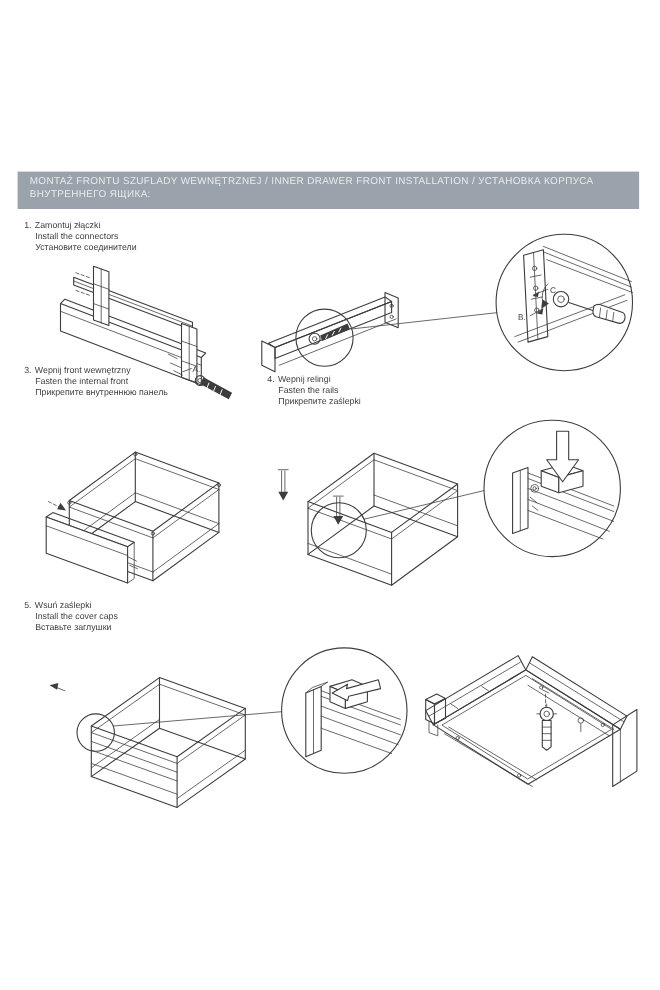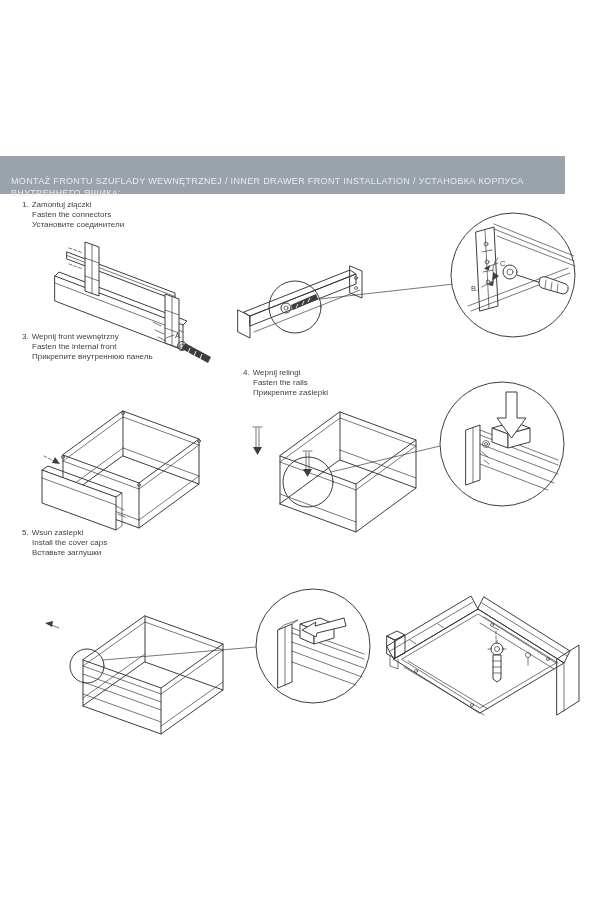--- a/index.html
+++ b/index.html
@@ -1,19 +1,19 @@
 <!DOCTYPE html>
 <html><head>
 <meta charset="utf-8">
 <style>
   *{box-sizing:border-box}
   html,body{margin:0;padding:0;background:#ffffff}
   .page{position:relative;width:600px;height:900px;background:#ffffff;font-family:"Liberation Sans",sans-serif;overflow:hidden}
-  .header-bar{position:absolute;left:0;top:156px;width:565px;height:34px;background:#9aa3ab;color:#e8ebed;
-    font-size:9px;line-height:12px;letter-spacing:.35px;padding:19px 11px;font-weight:400}
+  .header-bar{position:absolute;left:16px;top:156px;width:565px;height:34px;background:#9aa3ab;color:#e8ebed;
+    font-size:9px;line-height:12px;letter-spacing:.35px;padding:2px 11px;font-weight:400}
   .step{position:absolute;font-size:8px;line-height:10px;color:#3e3e3e;white-space:nowrap}
   .s-ind{padding-left:10px}
   .s-num{margin-right:3px}
   svg{position:absolute;overflow:visible}
   .ln{stroke:#3d3d3d;stroke-width:1;fill:none;stroke-linejoin:round;stroke-linecap:round}
   .lnw{stroke:#3d3d3d;stroke-width:1;fill:#ffffff;stroke-linejoin:round}
   .fd{fill:#3d3d3d;stroke:none}
   .wl{stroke:#ffffff;stroke-width:.9;fill:none}
   .dash{stroke-dasharray:3 2}
   .thin{stroke-width:.7}
@@ -24,38 +24,38 @@
 
 <div class="page">
 
   <div class="header-bar">
     <div>MONTAŻ FRONTU SZUFLADY WEWNĘTRZNEJ / INNER DRAWER FRONT INSTALLATION / УСТАНОВКА КОРПУСА</div>
     <div>ВНУТРЕННЕГО ЯЩИКА:</div>
   </div>
 
   <div class="step" style="left:22px;top:200px">
     <div><span class="s-num">1.</span><span>Zamontuj złączki</span></div>
-    <div class="s-ind">Fasten the connectors</div>
+    <div class="s-ind">Install the connectors</div>
     <div class="s-ind">Установите соединители</div>
   </div>
 
 
   <div class="step" style="left:22px;top:332px">
     <div><span class="s-num">3.</span><span>Wepnij front wewnętrzny</span></div>
     <div class="s-ind">Fasten the internal front</div>
     <div class="s-ind">Прикрепите внутреннюю панель</div>
   </div>
 
-  <div class="step" style="left:243px;top:368px">
+  <div class="step" style="left:243px;top:340px">
     <div><span class="s-num">4.</span><span>Wepnij relingi</span></div>
     <div class="s-ind">Fasten the rails</div>
     <div class="s-ind">Прикрепите zaślepki</div>
   </div>
 
-  <div class="step" style="left:22px;top:528px">
+  <div class="step" style="left:22px;top:546px">
     <div><span class="s-num">5.</span><span>Wsuń zaślepki</span></div>
     <div class="s-ind">Install the cover caps</div>
     <div class="s-ind">Вставьте заглушки</div>
   </div>
 
 
   <svg style="left:25px;top:236px" width="200" height="132" viewBox="0 0 200 132">
     <path class="ln" d="M42,16 L150,57 L150,64 L42,23 Z"></path>
     <path class="ln thin" d="M42,19.5 L150,60.5"></path>
     <path class="ln" d="M30,40 L158,89 L158,114 L30,65 Z"></path>

